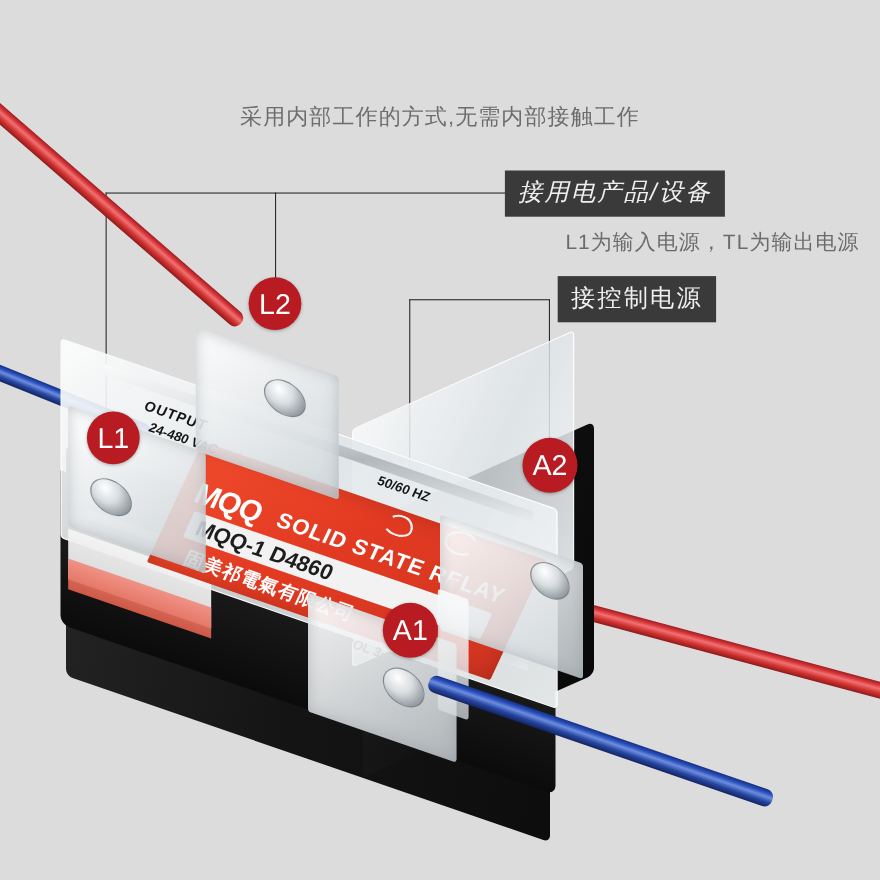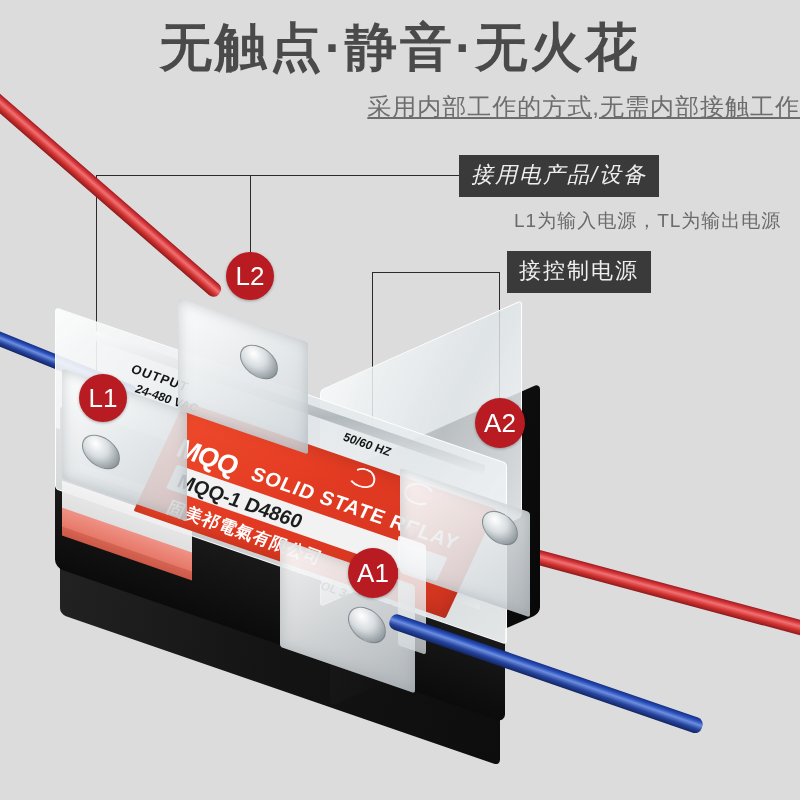--- a/index.html
+++ b/index.html
@@ -11,22 +11,22 @@
   }
   #stage{position:absolute;left:0;top:0;width:800px;height:800px;overflow:hidden;background:#dcdcdc;}
 
   
   .headline{
     position:absolute;left:0;top:18px;width:800px;text-align:center;
     font-size:52px;font-weight:700;letter-spacing:3px;color:#4a4a4a;
     line-height:58px;white-space:nowrap;
   }
   .subhead{
-    position:absolute;left:0;top:92px;width:800px;text-align:right;
-    font-size:24px;color:#6d6d6d;letter-spacing:1px;line-height:30px;white-space:nowrap;text-decoration:underline;
+    position:absolute;left:0;top:92px;width:800px;text-align:center;
+    font-size:20px;color:#6d6d6d;letter-spacing:1px;line-height:30px;white-space:nowrap;
   }
 
   
   .chip{
     position:absolute;background:#3a3a3a;color:#efefef;
     font-size:22px;letter-spacing:2px;line-height:34px;
     padding:3px 12px 5px 12px;white-space:nowrap;
   }
   .chip-note{
     position:absolute;color:#6b6b6b;font-size:19px;letter-spacing:1px;
@@ -213,16 +213,15 @@
   <div class="badge" style="left:226px;top:252px;width:48px;height:48px;">
     <span>L2</span>
   </div>
   <div class="badge" style="left:348px;top:548px;width:50px;height:50px;">
     <span>A1</span>
   </div>
   <div class="badge" style="left:475px;top:398px;width:50px;height:50px;">
     <span>A2</span>
   </div>
 
-  <div class="headline">无触点·静音·无火花</div>
   <div class="subhead">采用内部工作的方式,无需内部接触工作</div>
 
 </div>
 
 </body></html>

